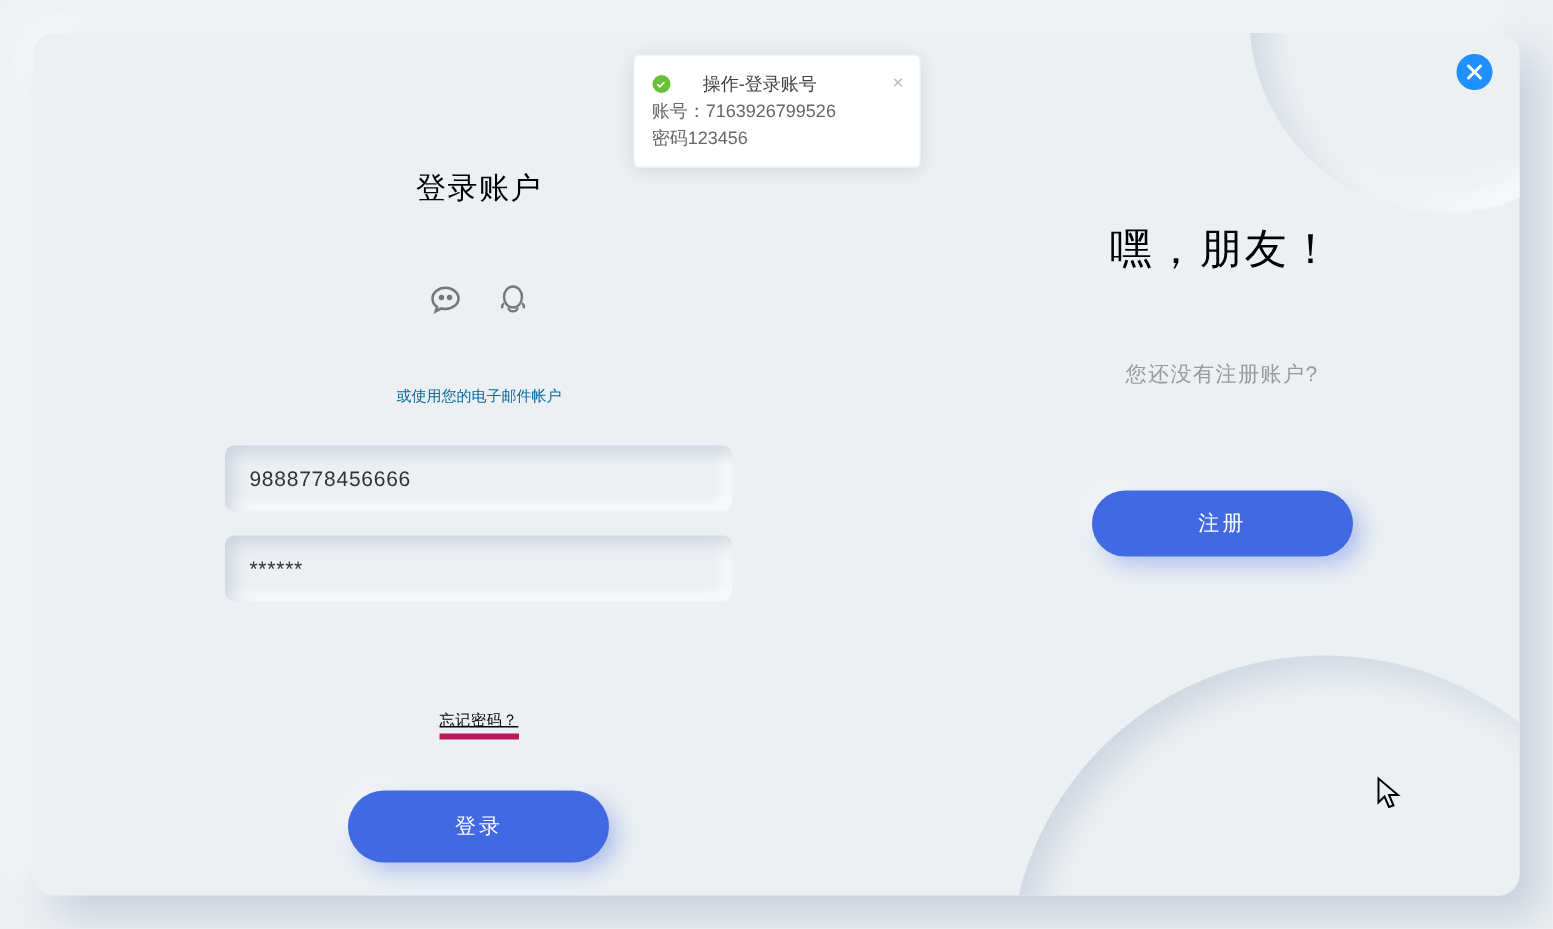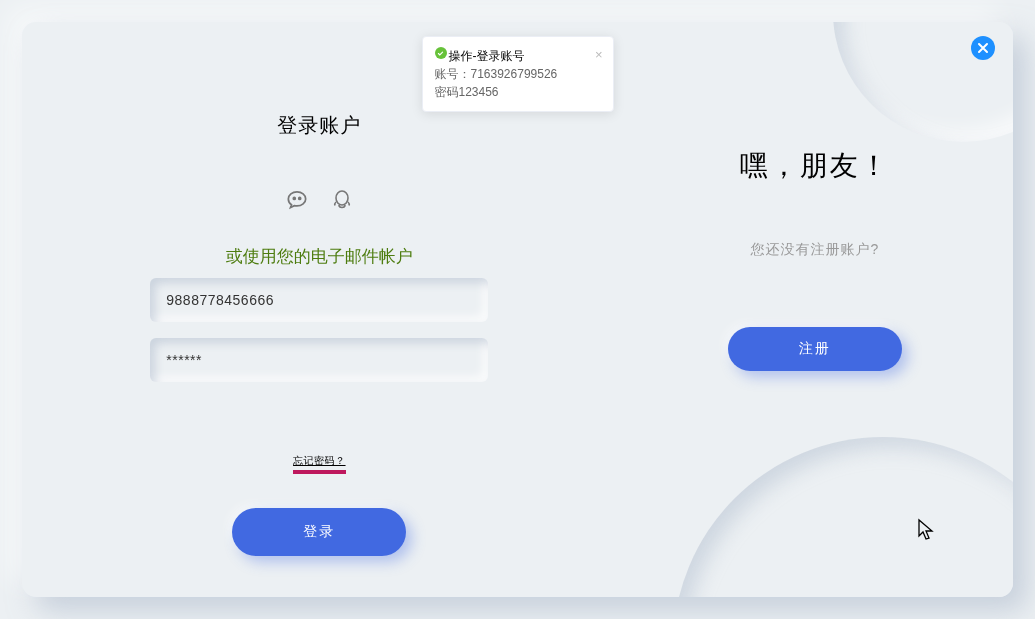--- a/index.html
+++ b/index.html
@@ -50,26 +50,26 @@
       margin-top: 48px;
       display: flex;
       gap: 20px;
       align-items: center;
     }
     .social-icon {
       color: #666;
       display: inline-flex;
     }
     .hint-text {
-      margin-top: 32px;
-      font-size: 17px;
-      color: #4d7c0f;
+      margin-top: 44px;
+      font-size: 10px;
+      color: #0369a1;
     }
     .input-wrap {
-      margin-top: 10px;
+      margin-top: 26px;
       width: 338px;
       height: 44px;
       border-radius: 6px;
       background: #ecf0f3;
       box-shadow: inset 5px 5px 10px rgba(163,177,198,0.45), inset -5px -5px 10px rgba(255,255,255,0.8);
       display: flex;
       align-items: center;
       padding: 0 16px;
     }
     .input-wrap + .input-wrap { margin-top: 16px; }
@@ -174,22 +174,22 @@
       border: 1px solid #ebeef5;
       border-radius: 4px;
       box-shadow: 0 2px 12px rgba(0,0,0,0.1);
       padding: 10px 12px;
       z-index: 50;
       font-size: 12px;
       line-height: 1.5;
       color: #666;
     }
     .toast-header {
-      display: flex; gap: 2px;
-      color: #000000;
+      display: flex; align-items: center; gap: 22px;
+      color: #404040;
       font-size: 12px;
     }
     .toast-check {
       width: 12px; height: 12px;
       border-radius: 50%;
       background: #67C23A;
       display: inline-flex; align-items: center; justify-content: center;
       color: #fff; font-size: 8px;
     }
     .toast-close {

